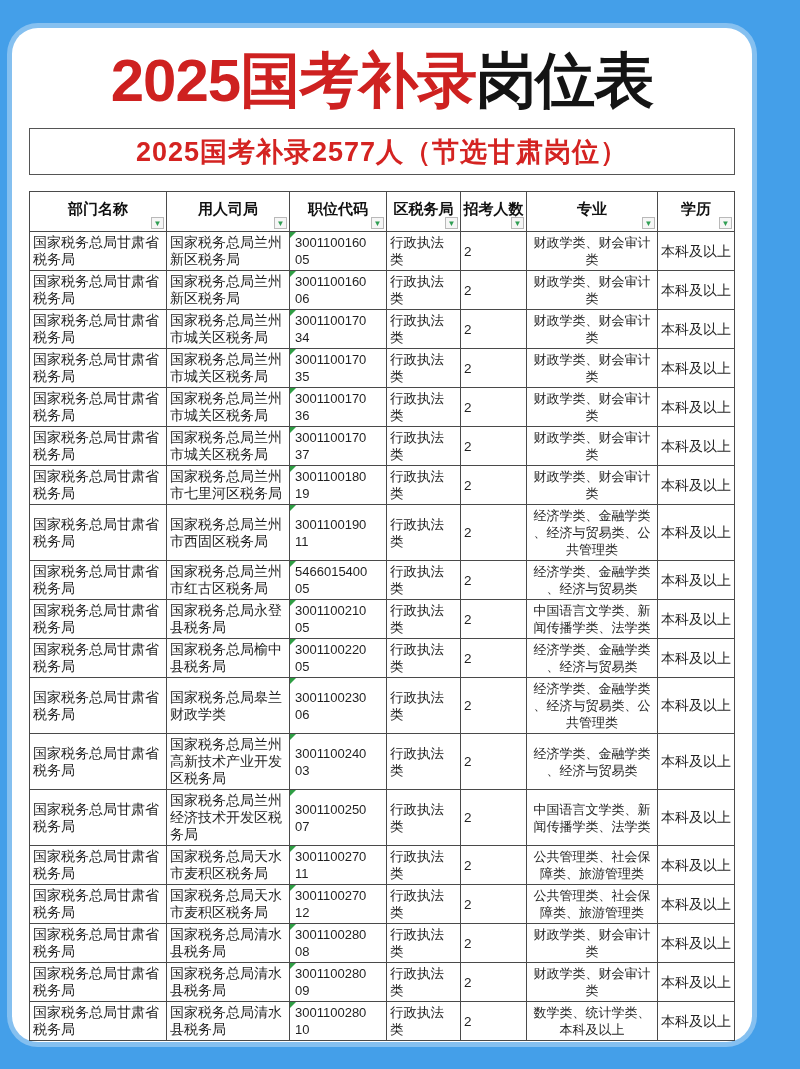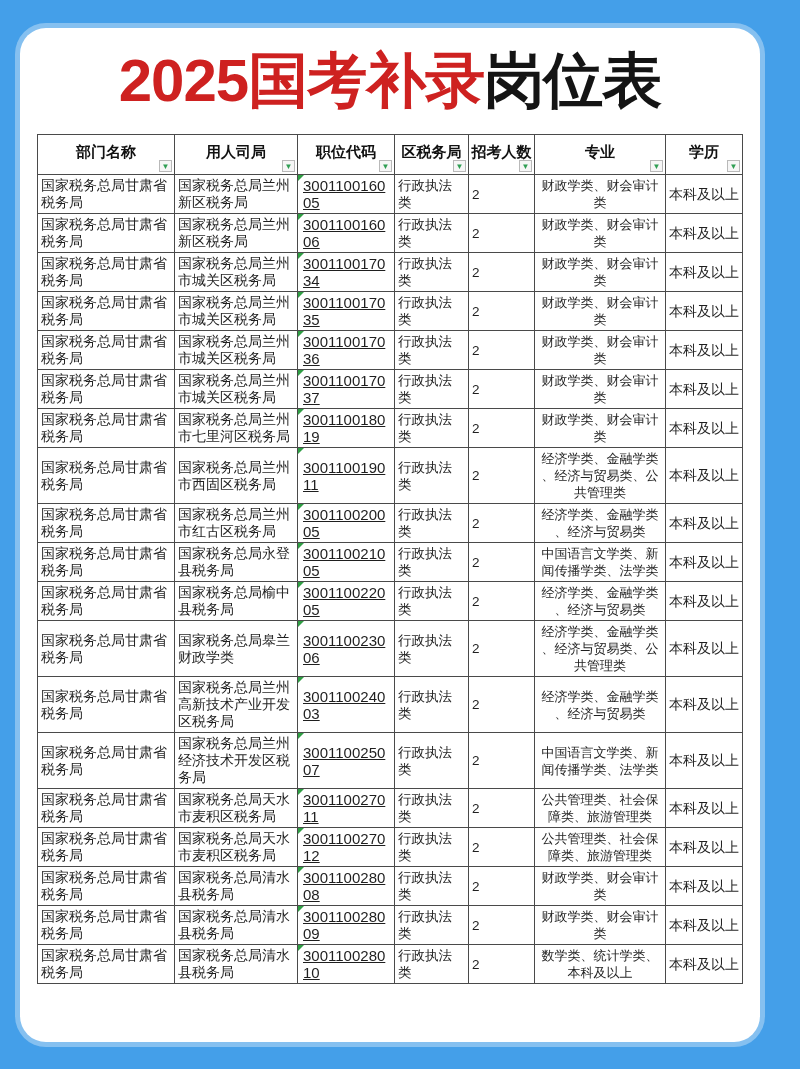--- a/index.html
+++ b/index.html
@@ -3,21 +3,21 @@
 <meta charset="utf-8">
 <style>
   * { margin: 0; padding: 0; box-sizing: border-box; }
   html, body {
     width: 800px; height: 1069px;
     font-family: "Liberation Sans", sans-serif;
     background: #449fe9;
   }
   .page { position: relative; width: 800px; height: 1069px; background: #449fe9; overflow: hidden; }
   .card {
-    position: absolute; left: 20px; top: 28px; width: 740px; height: 1014px;
+    position: absolute; left: 12px; top: 28px; width: 740px; height: 1014px;
     background: #ffffff; border-radius: 26px;
     box-shadow: 0 0 0 5px rgba(255,255,255,0.35);
     padding: 16px 17px 10px 17px;
   }
   .title {
     text-align: center; font-weight: 900; font-size: 60px; line-height: 74px;
     letter-spacing: -1px; white-space: nowrap;
   }
   .title .t-red { color: #ce2120; }
   .title .t-black { color: #141414; }
@@ -35,21 +35,21 @@
     position: relative; font-size: 15px; font-weight: 700; color: #111;
     text-align: center; padding: 8px 2px 12px 2px; background: #fff;
   }
   .filter {
     position: absolute; right: 2px; bottom: 2px;
     width: 13px; height: 12px; line-height: 11px;
     border: 1px solid #b9b9b9; background: #f6f6f6;
     color: #2f9e53; font-size: 8px; text-align: center; cursor: pointer;
   }
   td { padding: 2px 3px; line-height: 17px; white-space: pre-line; text-align: left; }
-  td.col-code { position: relative; font-size: 15px; padding-left: 5px; text-decoration: underline; }
+  td.col-code { position: relative; font-size: 13px; padding-left: 5px; }
   td.col-code::before {
     content: ""; position: absolute; top: 0; left: 0;
     border-top: 6px solid #2f9e44; border-right: 6px solid transparent;
   }
   td.col-exam, td.col-count { font-size: 13.5px; }
   td.col-major { font-size: 13px; line-height: 17px; text-align: center; }
   col.c-dept  { width: 137px; }
   col.c-bureau{ width: 123px; }
   col.c-code  { width: 97px; }
   col.c-exam  { width: 74px; }
@@ -60,20 +60,23 @@
 </head>
 <body>
 
 <div class="page">
   <div class="card">
 
     <div class="title">
       <span class="t-red">2025国考补录</span><span class="t-black">岗位表</span>
     </div>
 
+    <div class="subtitle-box">
+      <span class="subtitle">2025国考补录2577人（节选甘肃岗位）</span>
+    </div>
 
     <table>
       <colgroup>
         <col class="c-dept">
           <col class="c-bureau">
           <col class="c-code">
           <col class="c-exam">
           <col class="c-count">
           <col class="c-major">
           <col class="c-edu">
@@ -193,21 +196,21 @@
             <td class="col-major">经济学类、金融学类
 、经济与贸易类、公
 共管理类</td>
             <td class="col-edu">本科及以上</td>
           </tr>
           <tr>
             <td class="col-dept">国家税务总局甘肃省
 税务局</td>
             <td class="col-bureau">国家税务总局兰州
 市红古区税务局</td>
-            <td class="col-code">3001100200
+            <td class="col-code">5466015400
 05</td>
             <td class="col-exam">行政执法类</td>
             <td class="col-count">2</td>
             <td class="col-major">经济学类、金融学类
 、经济与贸易类</td>
             <td class="col-edu">本科及以上</td>
           </tr>
           <tr>
             <td class="col-dept">国家税务总局甘肃省
 税务局</td>

